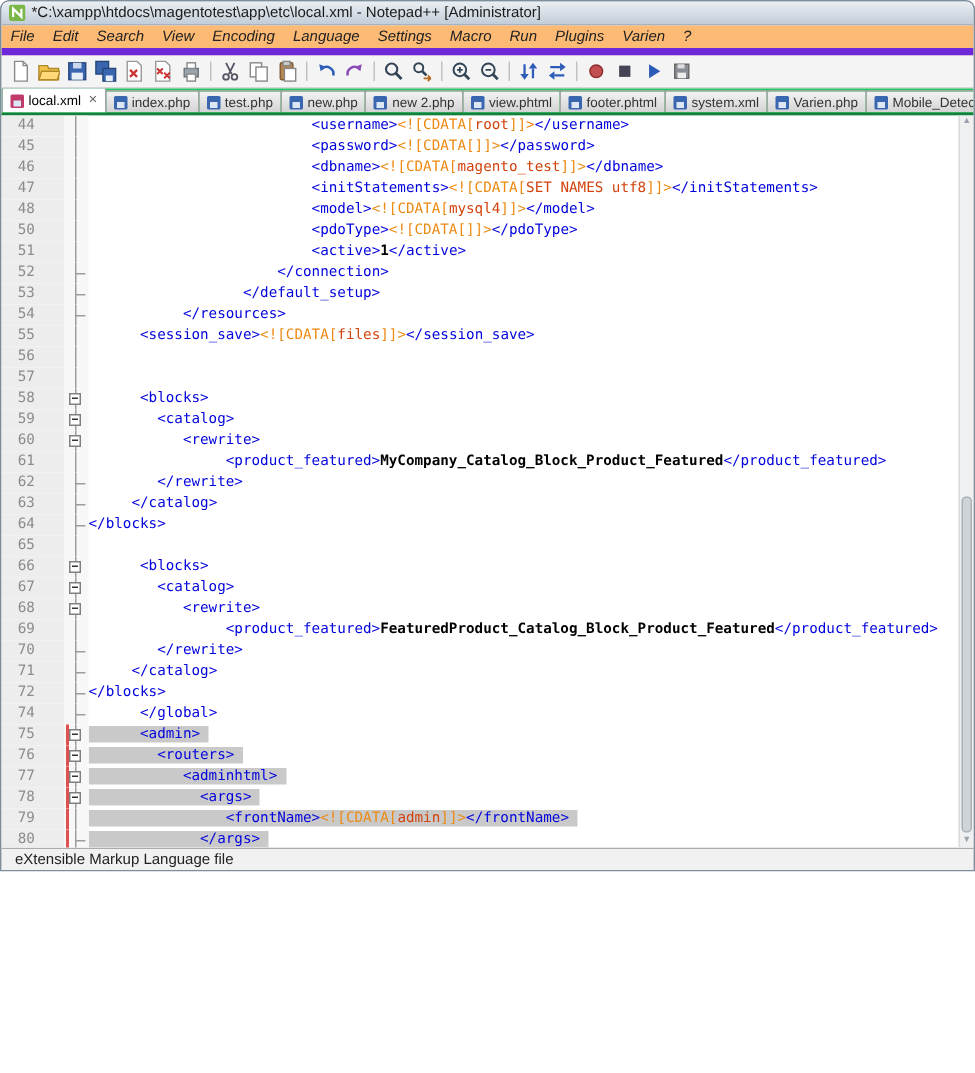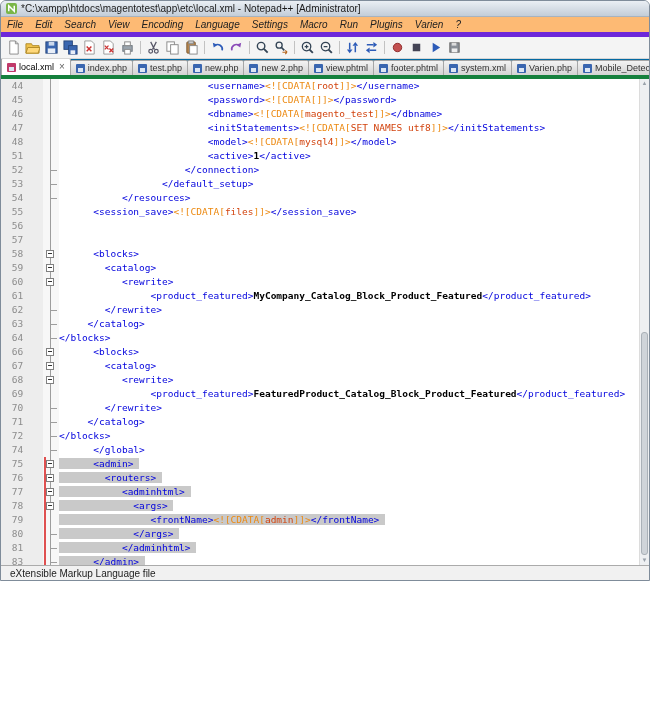--- a/index.html
+++ b/index.html
@@ -11,21 +11,21 @@
   .app-icon{display:inline-flex;flex:0 0 auto;}
   
   .menubar{flex:0 0 15px;display:flex;align-items:center;background:#fdba74;border-bottom:5px solid #6d28d9;font-size:10px;color:#222;font-style:italic;}
   .menu-item{padding:1px 6px;cursor:default;}
   
   .toolbar{flex:0 0 21px;display:flex;align-items:center;background:#f4f4f4;border-bottom:1px solid #d6d6d6;padding:0 3px;}
   .tb-btn{width:19px;height:19px;border:0;background:transparent;padding:1px;margin:0;display:flex;align-items:center;justify-content:center;}
   .tb-btn svg{width:15px;height:15px;display:block;}
   .tb-sep{width:1px;height:13px;background:#c2c2c2;margin:0 3px;flex:0 0 1px;}
   
-  .tabbar{flex:0 0 16px;display:flex;align-items:flex-end;background:#0369a1;border-bottom:4px solid #15803d;overflow:hidden;white-space:nowrap;}
+  .tabbar{flex:0 0 16px;display:flex;align-items:flex-end;background:#22c55e;border-bottom:2px solid #15803d;overflow:hidden;white-space:nowrap;}
   .tab{display:flex;align-items:center;gap:3px;height:14px;padding:0 5px;border:1px solid #a6a6a6;border-bottom:0;
     background:linear-gradient(#f3f3f3,#d3d3d3);font-size:9px;color:#333;border-radius:2px 2px 0 0;margin-right:-1px;flex:0 0 auto;}
   .tab.active{background:#fff;height:16px;color:#000;}
   .tab-disk{width:9px;height:9px;background:#3a66b0;border-radius:1px;position:relative;flex:0 0 9px;}
   .tab-disk::after{content:"";position:absolute;left:2px;top:4px;right:2px;bottom:1px;background:#dce6f4;}
   .tab-disk.mod{background:#c03a6a;}
   .tab-close{color:#666;font-size:10px;line-height:10px;margin-left:2px;}
   .tab-close::before{content:"×";}
   
   .editor{flex:1 1 auto;position:relative;background:#fff;overflow:hidden;}
@@ -311,20 +311,27 @@
           <div class="code-text">                          <span class="sg-t">&lt;initStatements&gt;</span><span class="sg-c">&lt;![CDATA[</span><span class="sg-v">SET NAMES utf8</span><span class="sg-c">]]&gt;</span><span class="sg-t">&lt;/initStatements&gt;</span></div>
         </div>
         <div class="code-line">
           <div class="ln">48</div>
           <div class="fold">
             <div class="vl"></div>
           </div>
           <div class="code-text">                          <span class="sg-t">&lt;model&gt;</span><span class="sg-c">&lt;![CDATA[</span><span class="sg-v">mysql4</span><span class="sg-c">]]&gt;</span><span class="sg-t">&lt;/model&gt;</span></div>
         </div>
         <div class="code-line">
+          <div class="ln">50</div>
+          <div class="fold">
+            <div class="vl"></div>
+          </div>
+          <div class="code-text">                          <span class="sg-t">&lt;pdoType&gt;</span><span class="sg-c">&lt;![CDATA[]]&gt;</span><span class="sg-t">&lt;/pdoType&gt;</span></div>
+        </div>
+        <div class="code-line">
           <div class="ln">51</div>
           <div class="fold">
             <div class="vl"></div>
           </div>
           <div class="code-text">                          <span class="sg-t">&lt;active&gt;</span><span class="sg-b">1</span><span class="sg-t">&lt;/active&gt;</span></div>
         </div>
         <div class="code-line">
           <div class="ln">52</div>
           <div class="fold">
             <div class="vl"></div>
@@ -416,20 +423,27 @@
           </div>
           <div class="code-text">     <span class="sg-t">&lt;/catalog&gt;</span></div>
         </div>
         <div class="code-line">
           <div class="ln">64</div>
           <div class="fold">
             <div class="vl"></div>
             <div class="tick"></div>
           </div>
           <div class="code-text"><span class="sg-t">&lt;/blocks&gt;</span></div>
+        </div>
+        <div class="code-line">
+          <div class="ln">65</div>
+          <div class="fold">
+            <div class="vl"></div>
+          </div>
+          <div class="code-text"></div>
         </div>
         <div class="code-line">
           <div class="ln">66</div>
           <div class="fold">
             <div class="vl"></div>
             <div class="fbox"></div>
           </div>
           <div class="code-text">      <span class="sg-t">&lt;blocks&gt;</span></div>
         </div>
         <div class="code-line">

